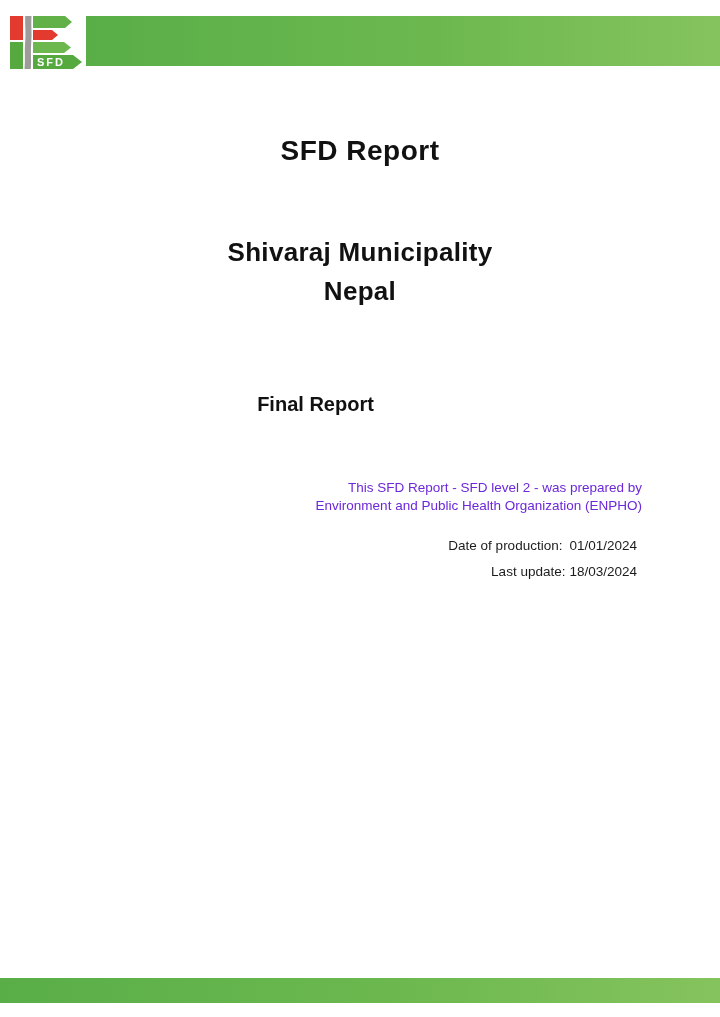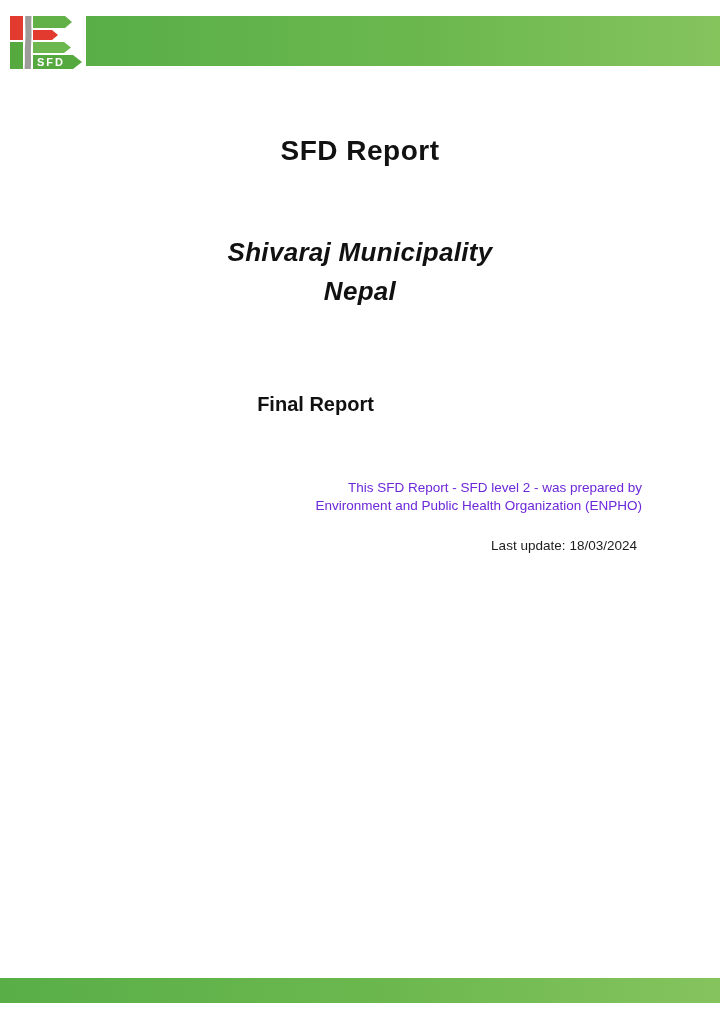--- a/index.html
+++ b/index.html
@@ -24,21 +24,21 @@
   }
   .logo { position: absolute; left: 10px; top: 16px; width: 72px; height: 53px; }
   .report-title {
     position: absolute; left: 0; top: 127px; width: 720px;
     text-align: center; font-size: 28px; font-weight: bold;
     line-height: 32px; letter-spacing: 0.5px; margin-top: 8px;
   }
   .location-title {
     position: absolute; left: 0; top: 233px; width: 720px;
     text-align: center; font-size: 26px; font-weight: bold;
-    line-height: 39px; letter-spacing: 0.3px; font-style: italic;
+    line-height: 39px; letter-spacing: 0.3px;
   }
   .subtitle {
     position: absolute; left: 0; top: 392px; width: 631px;
     text-align: center; font-size: 20px; font-weight: bold; line-height: 24px;
   }
   .prepared-by {
     position: absolute; right: 78px; top: 479px;
     text-align: right; font-size: 13.5px; line-height: 18px; color: #6d28d9;
   }
   .dates {
@@ -79,20 +79,24 @@
   </div>
 
   <div class="subtitle">Final Report</div>
 
   <div class="prepared-by">
     <div>This SFD Report - SFD level 2 - was prepared by</div>
     <div>Environment and Public Health Organization (ENPHO)</div>
   </div>
 
   <div class="dates">
+    <div class="date-line">
+      <span class="label">Date of production:</span>
+      <span class="value">01/01/2024</span>
+    </div>
     <div class="date-line last">
       <span class="label">Last update:</span>
       <span class="value">18/03/2024</span>
     </div>
   </div>
 
   <div class="bottom-banner"></div>
 
 </div>
 

